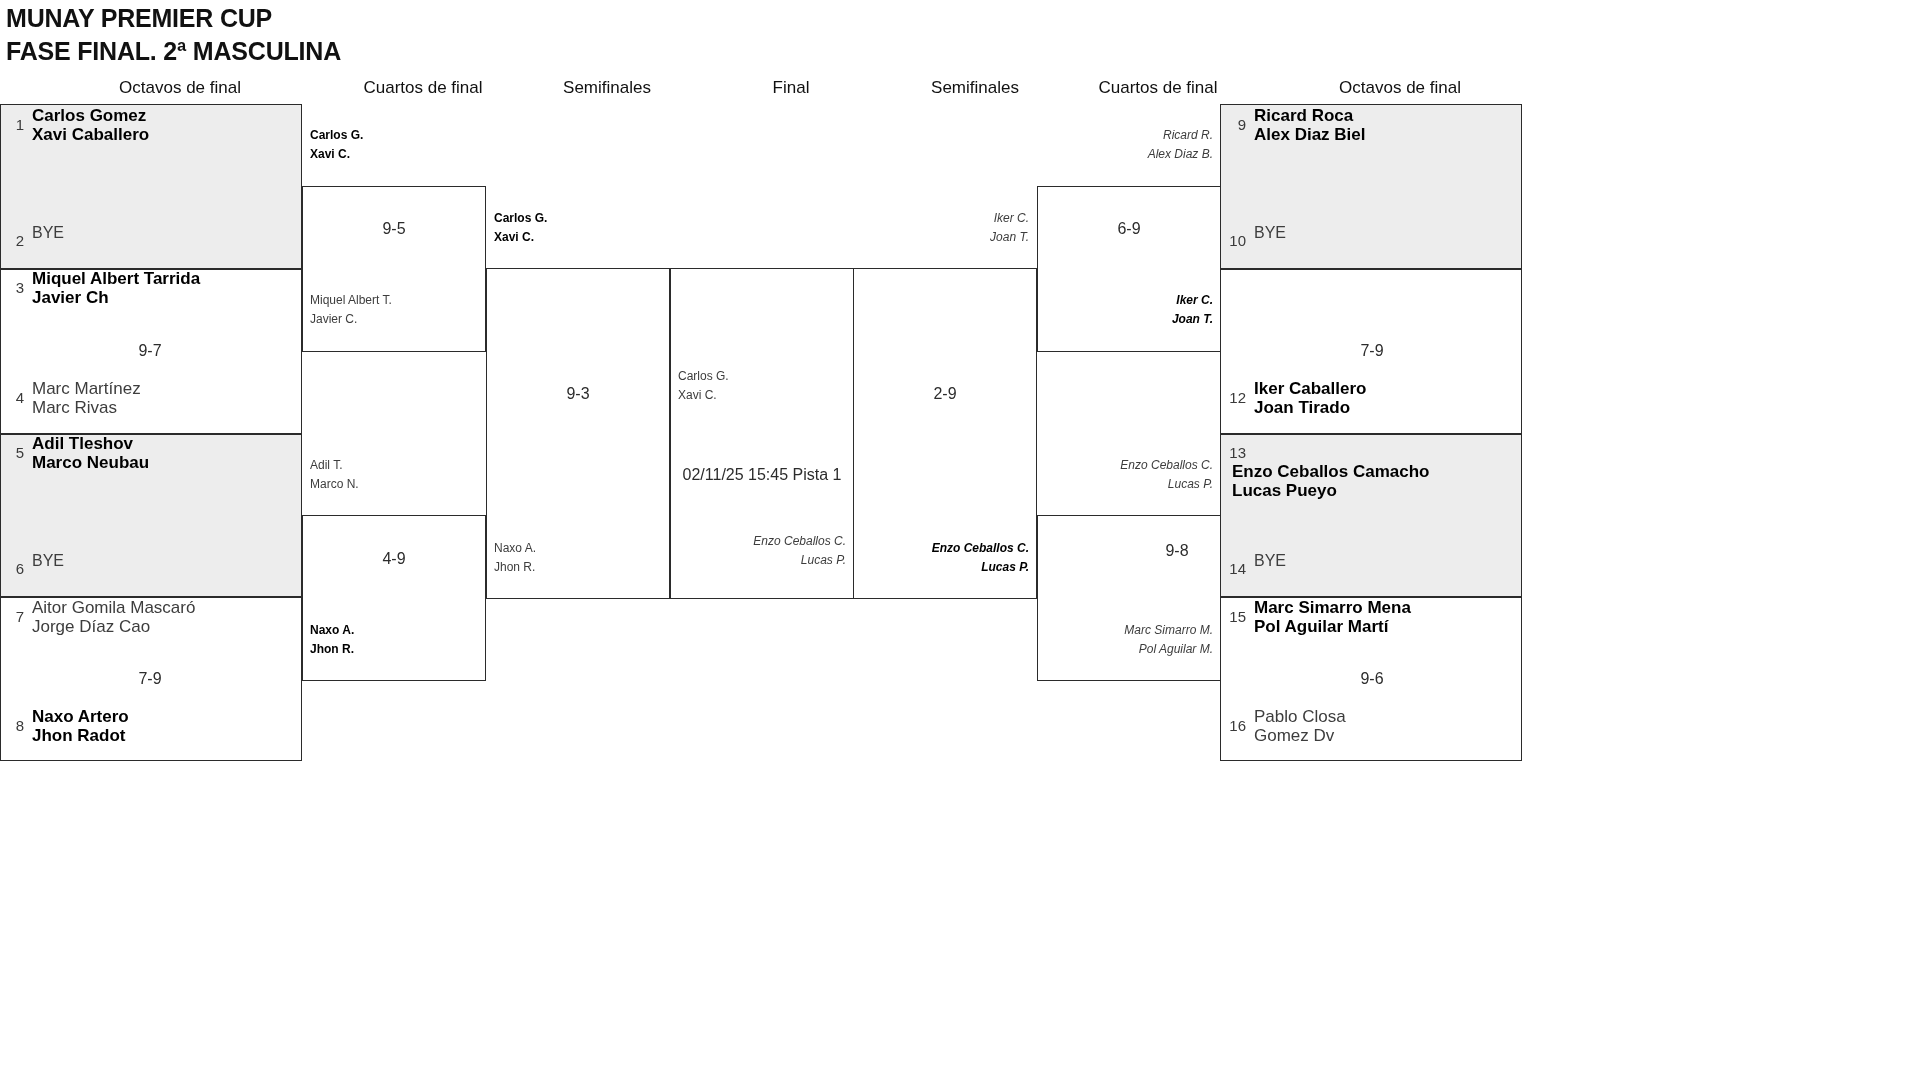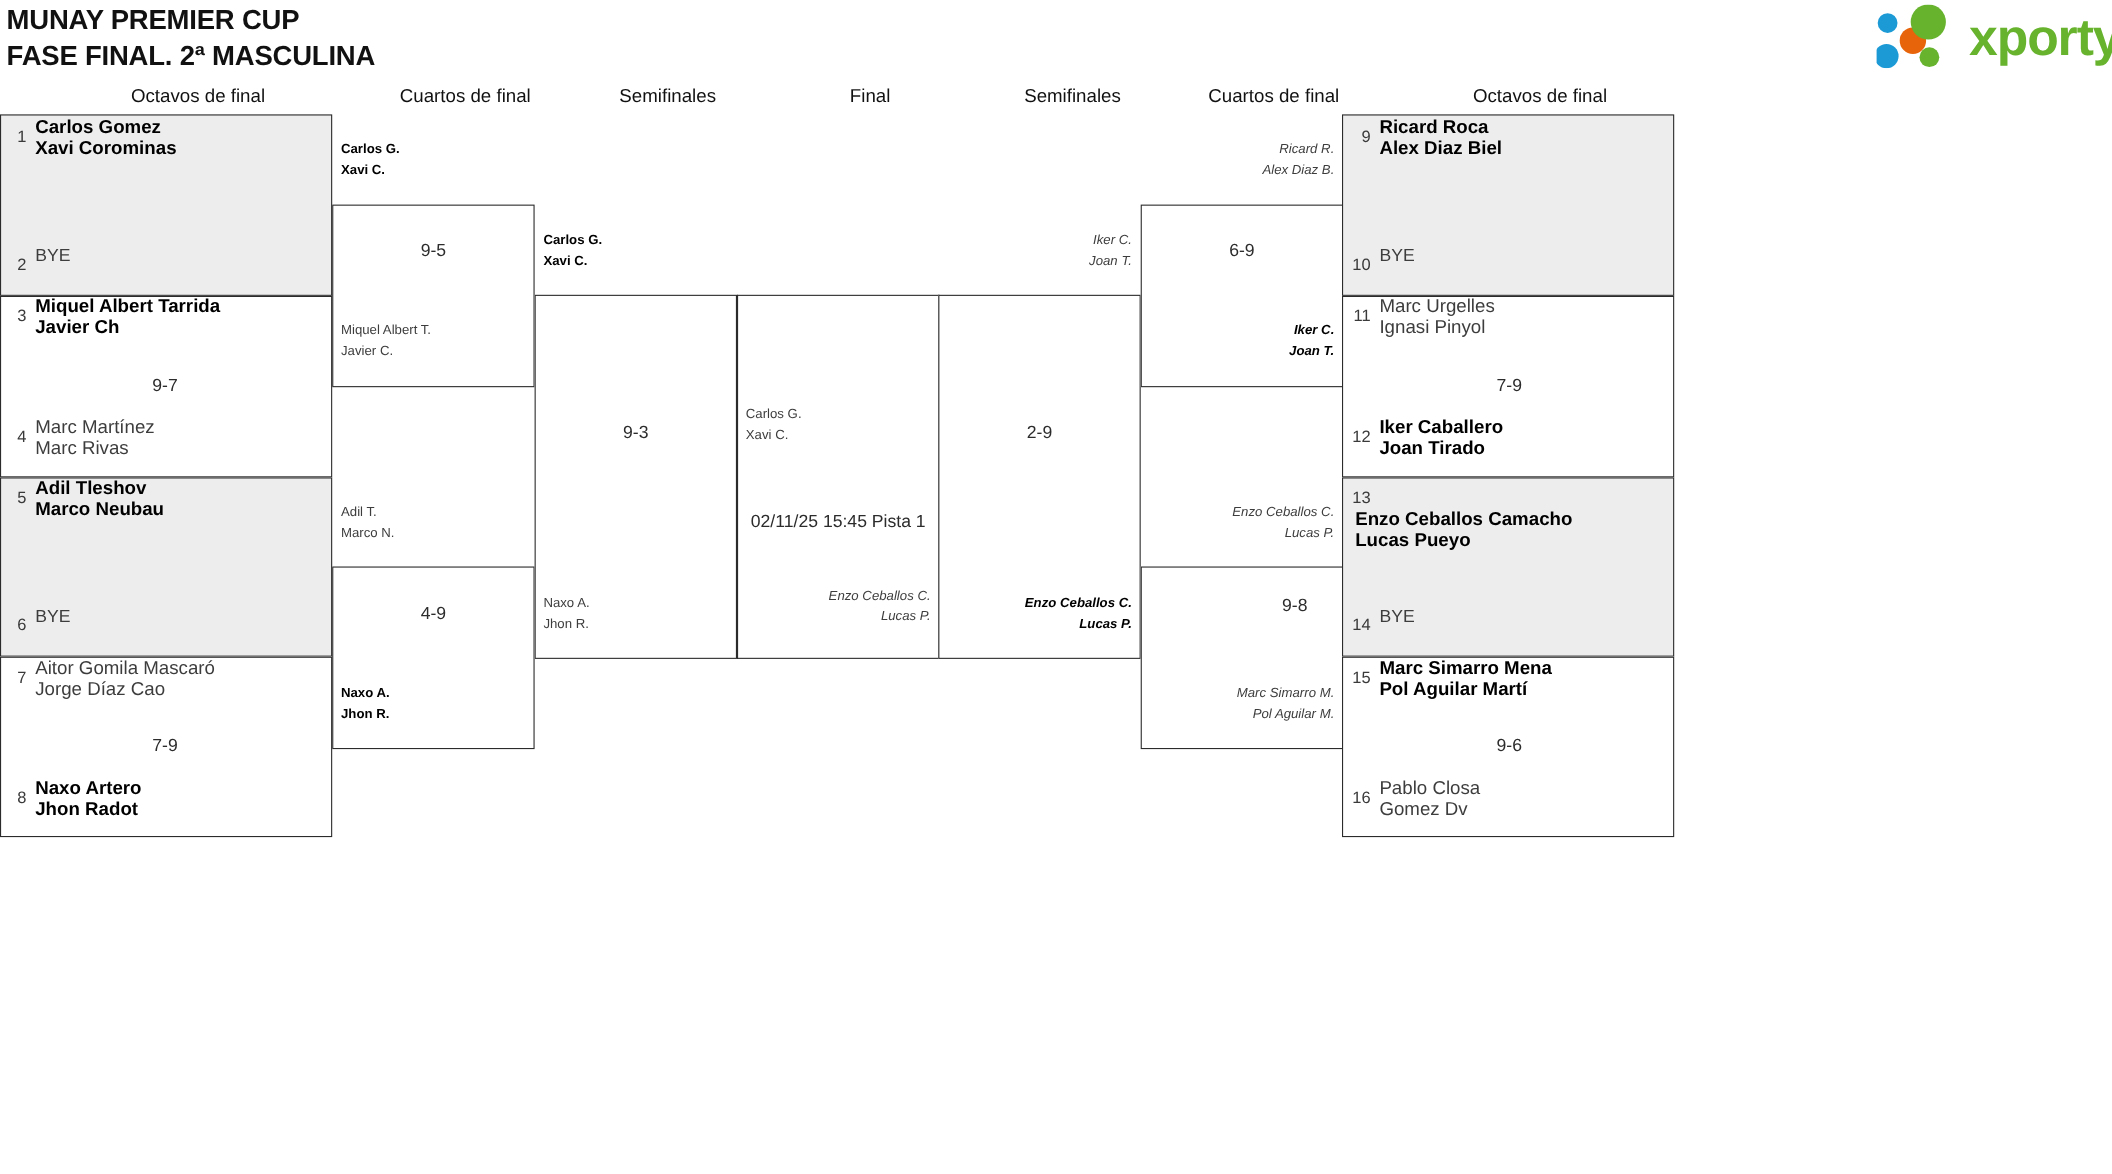--- a/index.html
+++ b/index.html
@@ -80,49 +80,39 @@
 </head>
 <body>
 
 <div id="root">
 
   <div id="header-title">
     <div>MUNAY PREMIER CUP</div>
     <div>FASE FINAL. 2ª MASCULINA</div>
   </div>
 
-  <div id="logo">
-    <svg id="logo-dots" viewBox="0 0 86 58">
-      <circle cx="10" cy="17" r="9" fill="#1C9AD6"></circle>
-      <circle cx="9" cy="47" r="11" fill="#1C9AD6"></circle>
-      <circle cx="33" cy="33" r="12" fill="#E8640A"></circle>
-      <circle cx="47" cy="16" r="16" fill="#67B32E"></circle>
-      <circle cx="48" cy="48" r="9" fill="#67B32E"></circle>
-    </svg>
-    <div id="logo-word">xporty</div>
-  </div>
 
   <div class="round-header" style="left:60px; width:240px;">Octavos de final</div>
   <div class="round-header" style="left:303px; width:240px;">Cuartos de final</div>
   <div class="round-header" style="left:487px; width:240px;">Semifinales</div>
   <div class="round-header" style="left:671px; width:240px;">Final</div>
   <div class="round-header" style="left:855px; width:240px;">Semifinales</div>
   <div class="round-header" style="left:1038px; width:240px;">Cuartos de final</div>
   <div class="round-header" style="left:1280px; width:240px;">Octavos de final</div>
 
   <div class="box shaded" style="left:0px;   top:104px; width:302px; height:165px;"></div>
   <div class="box" style="left:0px;   top:269px; width:302px; height:165px;"></div>
   <div class="box shaded" style="left:0px;   top:434px; width:302px; height:163px;"></div>
   <div class="box" style="left:0px;   top:597px; width:302px; height:164px;"></div>
 
   <div class="entry winner" style="left:2px;  top:106px; width:290px;">
     <span class="seed">1</span>
     <span class="names">
       <span class="ln">Carlos Gomez</span>
-      <span class="ln">Xavi Corominas</span>
+      <span class="ln">Xavi Caballero</span>
     </span>
   </div>
   <div class="entry bye" style="left:2px;  top:222px; width:290px;">
     <span class="seed">2</span>
     <span class="names">
       <span class="ln">BYE</span>
     </span>
   </div>
   <div class="entry winner" style="left:2px;  top:269px; width:290px;">
     <span class="seed">3</span>
@@ -264,27 +254,20 @@
       <span class="ln">Ricard Roca</span>
       <span class="ln">Alex Diaz Biel</span>
     </span>
   </div>
   <div class="entry bye" style="left:1224px; top:222px; width:290px;">
     <span class="seed">10</span>
     <span class="names">
       <span class="ln">BYE</span>
     </span>
   </div>
-  <div class="entry loser" style="left:1224px; top:269px; width:290px;">
-    <span class="seed">11</span>
-    <span class="names">
-      <span class="ln">Marc Urgelles</span>
-      <span class="ln">Ignasi Pinyol</span>
-    </span>
-  </div>
   <div class="entry winner" style="left:1224px; top:379px; width:290px;">
     <span class="seed">12</span>
     <span class="names">
       <span class="ln">Iker Caballero</span>
       <span class="ln">Joan Tirado</span>
     </span>
   </div>
   <div class="entry winner" style="left:1224px; top:434px; width:290px;flex-direction:column;">
     <span class="seed">13</span>
     <span class="names">

